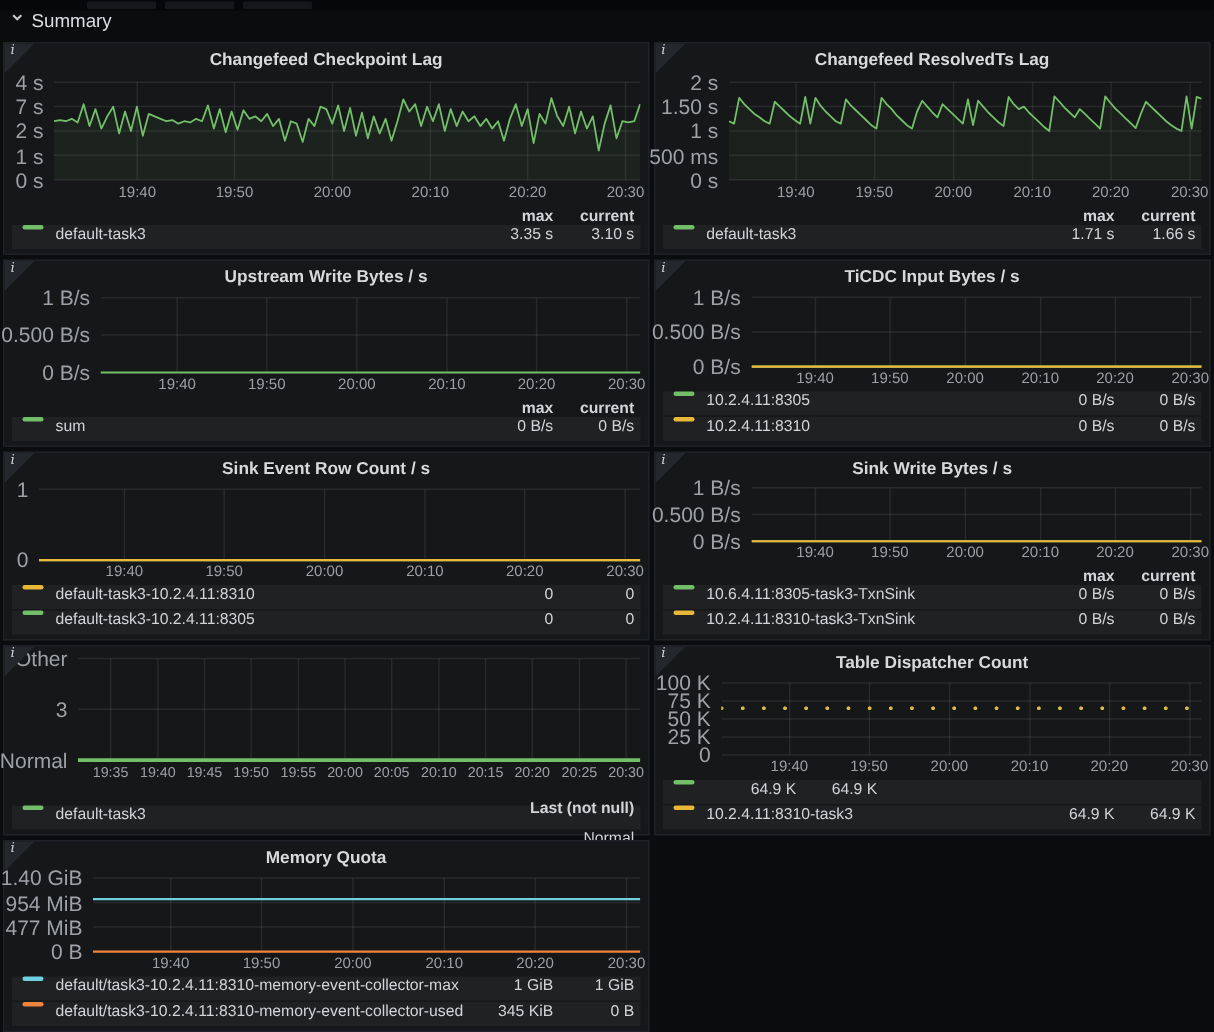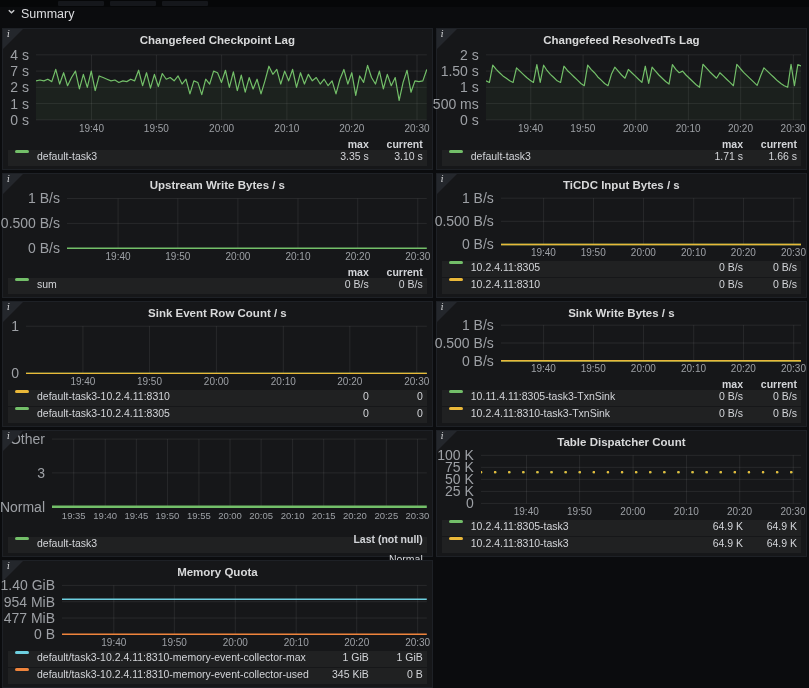--- a/index.html
+++ b/index.html
@@ -399,21 +399,21 @@
           <span style="left: 97.5%;">20:30</span>
         </div>
       </div>
       <div class="legend">
         <div class="legend-header">
           <span class="v1">max</span>
           <span class="v2">current</span>
         </div>
         <div class="legend-row">
           <span class="marker" style="background: rgb(115, 191, 105);"></span>
-          <span class="lbl">10.11.4.11:8305-task3-TxnSink</span>
+          <span class="lbl">10.6.4.11:8305-task3-TxnSink</span>
           <span class="v1">0 B/s</span>
           <span class="v2">0 B/s</span>
         </div>
         <div class="legend-row">
           <span class="marker" style="background: rgb(234, 184, 57);"></span>
           <span class="lbl">10.2.4.11:8310-task3-TxnSink</span>
           <span class="v1">0 B/s</span>
           <span class="v2">0 B/s</span>
         </div>
       </div>
@@ -515,21 +515,20 @@
           <span style="left: 30.8%;">19:50</span>
           <span style="left: 47.5%;">20:00</span>
           <span style="left: 64.2%;">20:10</span>
           <span style="left: 80.8%;">20:20</span>
           <span style="left: 97.5%;">20:30</span>
         </div>
       </div>
       <div class="legend">
         <div class="legend-row">
           <span class="marker" style="background: rgb(115, 191, 105);"></span>
-          <span class="lbl">10.2.4.11:8305-task3</span>
           <span class="v1">64.9 K</span>
           <span class="v2">64.9 K</span>
         </div>
         <div class="legend-row">
           <span class="marker" style="background: rgb(234, 184, 57);"></span>
           <span class="lbl">10.2.4.11:8310-task3</span>
           <span class="v1">64.9 K</span>
           <span class="v2">64.9 K</span>
         </div>
       </div>

